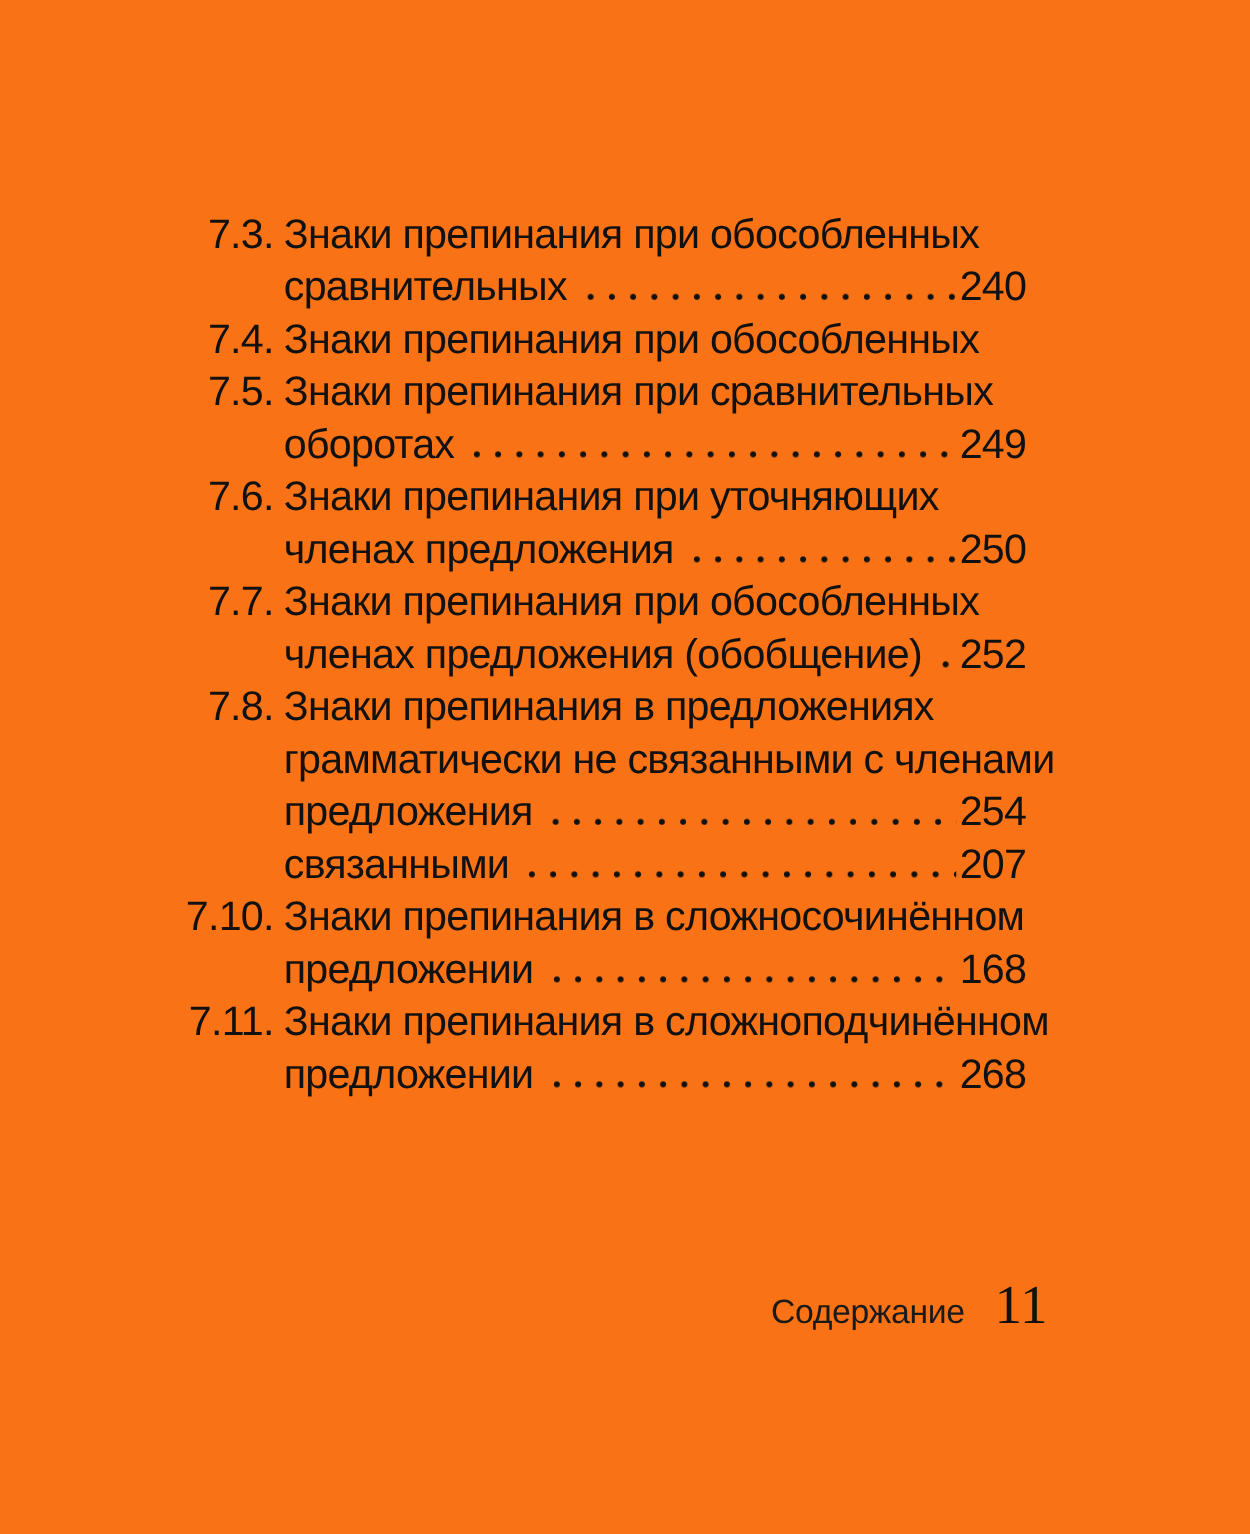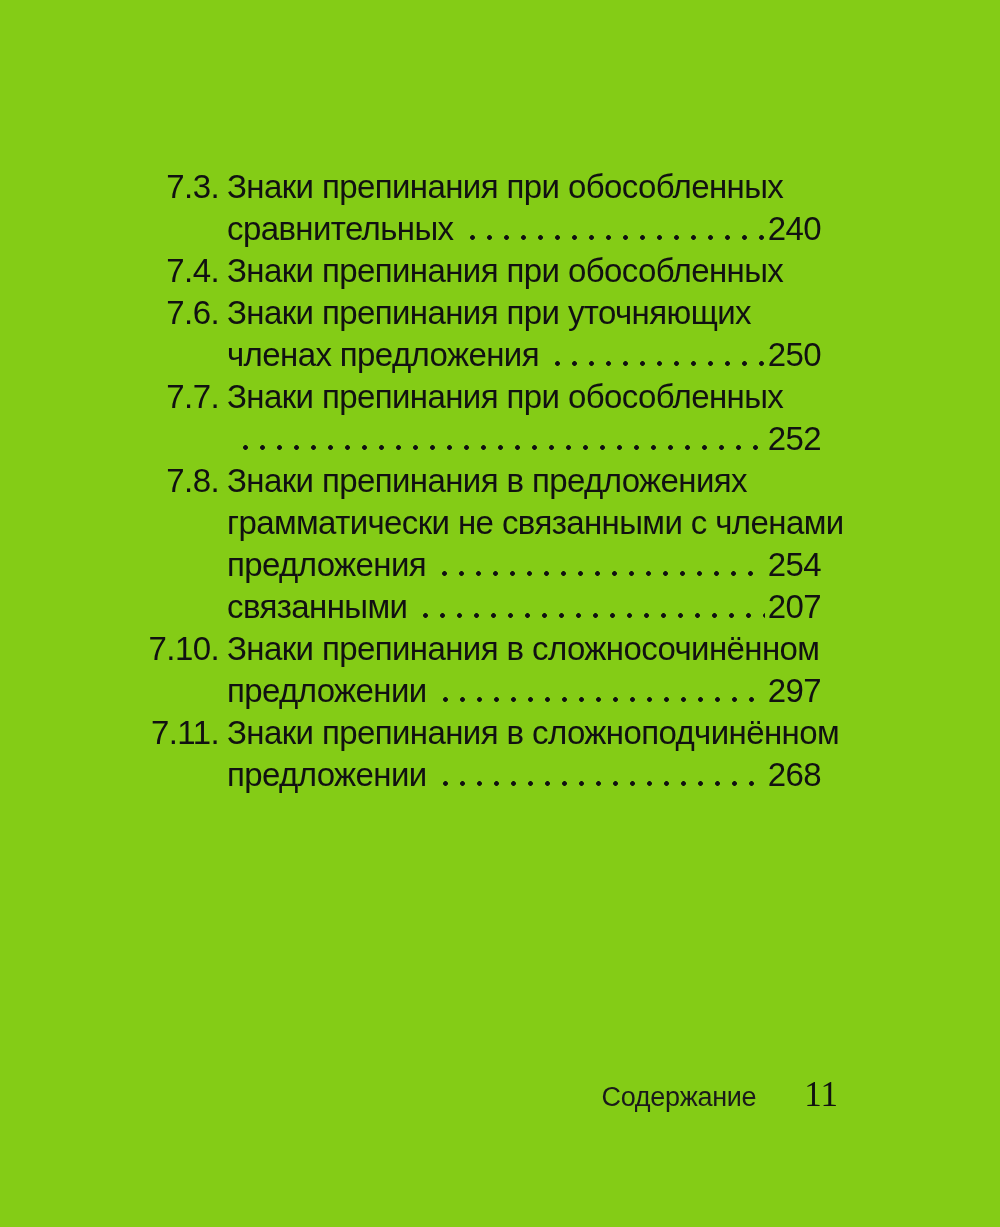--- a/index.html
+++ b/index.html
@@ -11,21 +11,21 @@
     width: 1000px;
     height: 1227px;
     position: relative;
     font-family: "Liberation Sans", "DejaVu Sans", sans-serif;
     color: #111111;
     overflow: hidden;
   }
   .page {
     position: absolute;
     inset: 0;
-    background: #84cc16;
+    background: #f97316;
   }
   .toc {
     position: absolute;
     top: 166px;
     left: 145px;
     width: 676px;
   }
   .entry { }
   .line {
     display: flex;
@@ -56,36 +56,36 @@
     background-size: 17px 5px;
     background-repeat: repeat-x;
     background-position: 5px calc(100% - 10px);
   }
   .pagenum {
     flex: 0 0 auto;
     text-align: center;
   }
   .footer {
     position: absolute;
-    top: 1075px;
+    top: 1018px;
     left: 0;
     width: 838px;
     display: flex;
     justify-content: flex-end;
     align-items: baseline;
-    gap: 48px;
+    gap: 24px;
   }
   .footer .section {
     font-size: 27px;
     letter-spacing: -0.3px;
     color: #1a1a1a;
   }
   .footer .folio {
     font-family: "Liberation Serif", "DejaVu Serif", serif;
-    font-size: 35px;
+    font-size: 44px;
     color: #111111;
   }
 </style>
 </head>
 <body>
 
 <div class="page">
 
   <div class="toc">
       <div class="entry">
@@ -100,35 +100,47 @@
         </div>
       </div>
       <div class="entry">
         <div class="line">
           <span class="num">7.4.</span>
           <span class="txt">Знаки препинания при обособленных</span>
         </div>
       </div>
       <div class="entry">
         <div class="line">
+          <span class="num">7.5.</span>
+          <span class="txt">Знаки препинания при сравнительных</span>
+        </div>
+        <div class="line cont">
+          <span class="txt">оборотах</span>
+          <span class="leader"></span>
+          <span class="pagenum">249</span>
+        </div>
+      </div>
+      <div class="entry">
+        <div class="line">
           <span class="num">7.6.</span>
           <span class="txt">Знаки препинания при уточняющих</span>
         </div>
         <div class="line cont">
           <span class="txt">членах предложения</span>
           <span class="leader"></span>
           <span class="pagenum">250</span>
         </div>
       </div>
       <div class="entry">
         <div class="line">
           <span class="num">7.7.</span>
           <span class="txt">Знаки препинания при обособленных</span>
         </div>
         <div class="line cont">
+          <span class="txt">членах предложения (обобщение)</span>
           <span class="leader"></span>
           <span class="pagenum">252</span>
         </div>
       </div>
       <div class="entry">
         <div class="line">
           <span class="num">7.8.</span>
           <span class="txt">Знаки препинания в предложениях</span>
         </div>
         <div class="line cont">
@@ -148,21 +160,21 @@
         </div>
       </div>
       <div class="entry">
         <div class="line">
           <span class="num">7.10.</span>
           <span class="txt">Знаки препинания в сложносочинённом</span>
         </div>
         <div class="line cont">
           <span class="txt">предложении</span>
           <span class="leader"></span>
-          <span class="pagenum">297</span>
+          <span class="pagenum">168</span>
         </div>
       </div>
       <div class="entry">
         <div class="line">
           <span class="num">7.11.</span>
           <span class="txt">Знаки препинания в сложноподчинённом</span>
         </div>
         <div class="line cont">
           <span class="txt">предложении</span>
           <span class="leader"></span>

